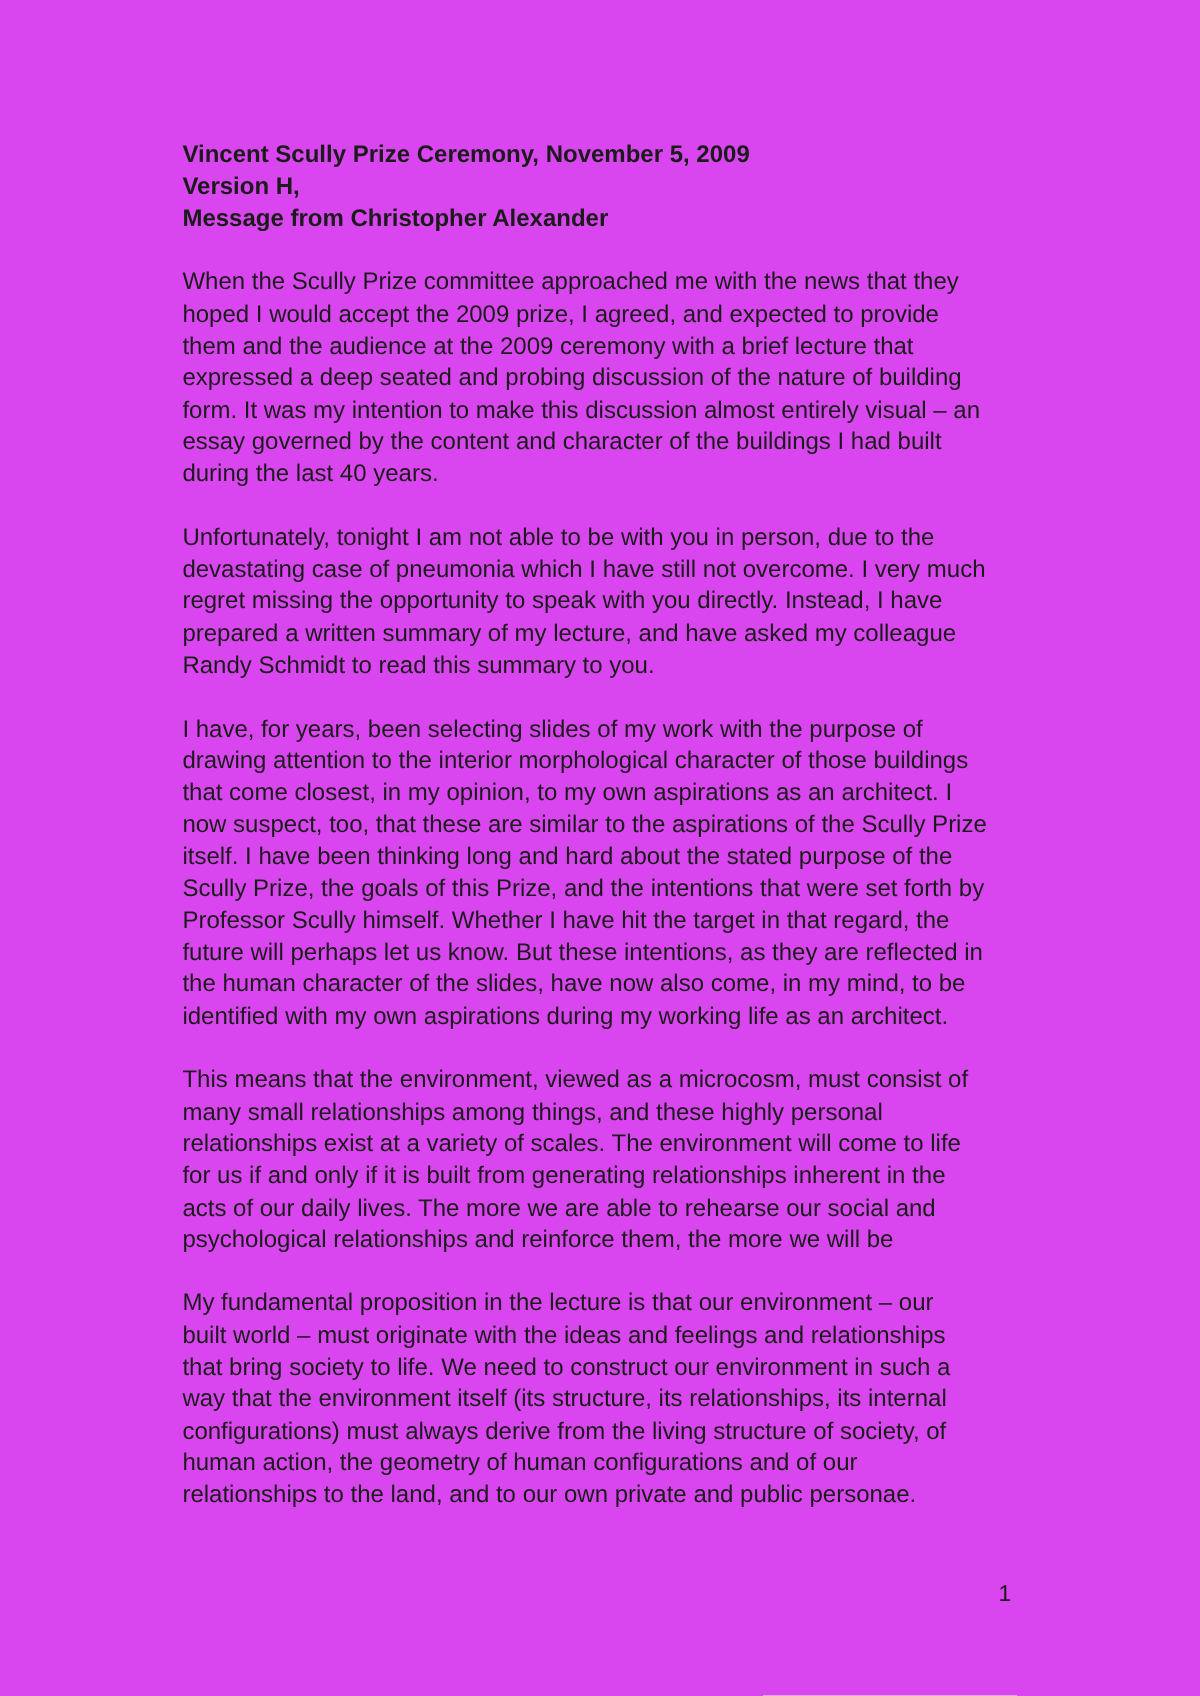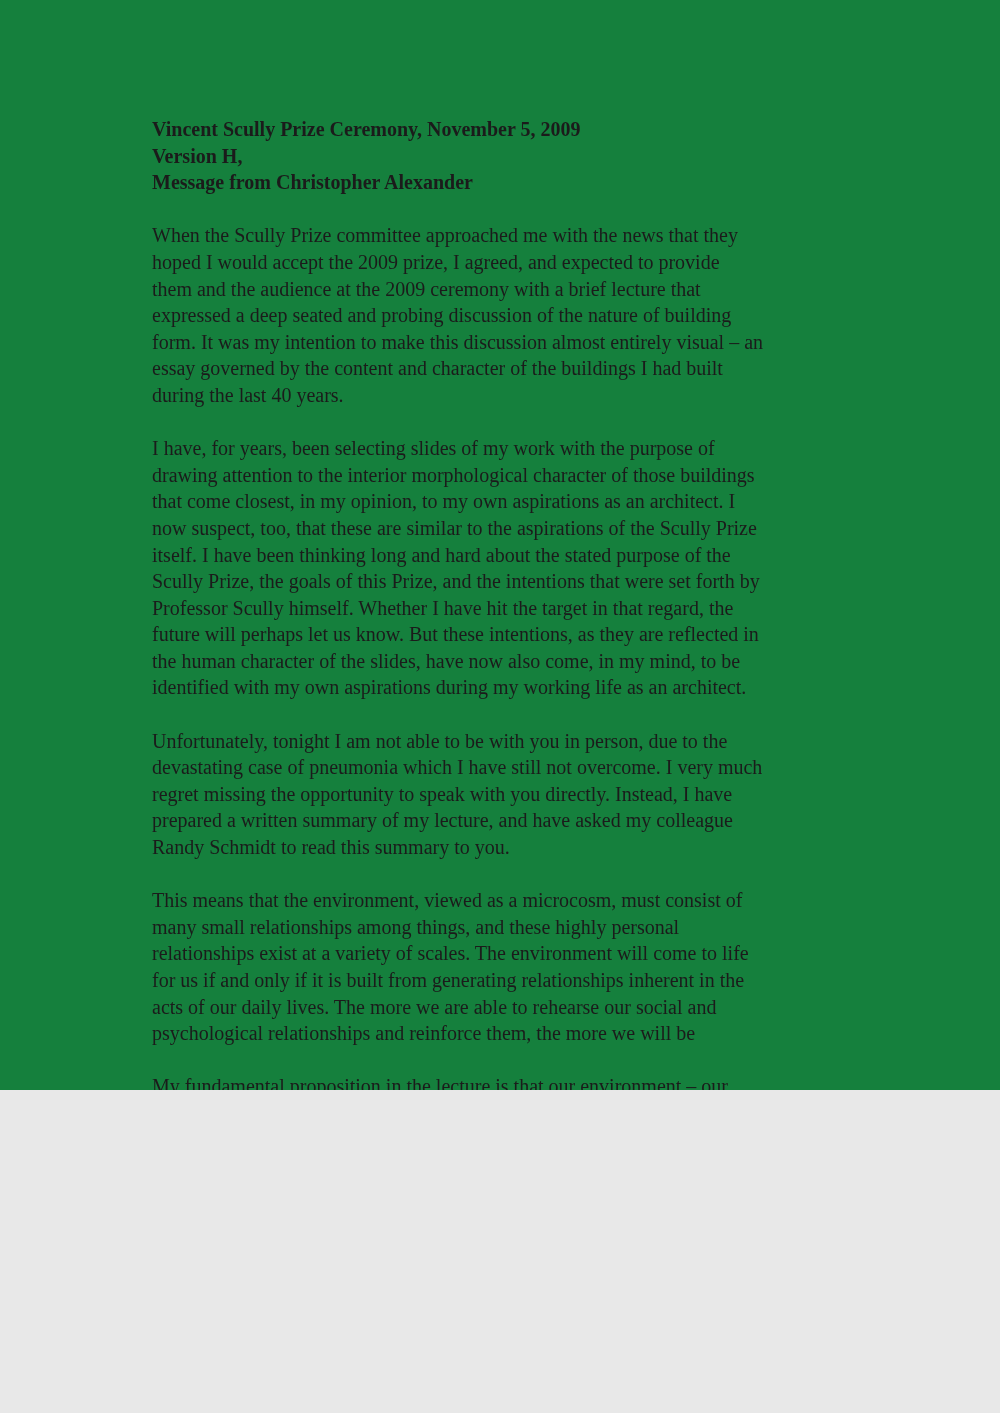--- a/index.html
+++ b/index.html
@@ -3,25 +3,25 @@
 <meta charset="utf-8">
 <style>
   html, body {
     margin: 0;
     padding: 0;
     background: #e8e8e8;
   }
   .page {
     position: relative;
     width: 1000px;
-    height: 1090px;
+    height: 1413px;
     margin: 0 auto;
-    background: #15803d;
+    background: #d946ef;
     overflow: hidden;
-    font-family: Liberation Serif, serif;
+    font-family: Liberation Sans, sans-serif;
     color: #1b1b1b;
   }
   .content {
     position: absolute;
     left: 152px;
     top: 116px;
     width: 706px;
     font-size: 20px;
     line-height: 26.6px;
     -webkit-font-smoothing: antialiased;
@@ -51,35 +51,35 @@
     <div class="doc-heading">Vincent Scully Prize Ceremony, November 5, 2009
 Version H,
 Message from Christopher Alexander</div>
     <p>When the Scully Prize committee approached me with the news that they
 hoped I would accept the 2009 prize, I agreed, and expected to provide
 them and the audience at the 2009 ceremony with a brief lecture that
 expressed a deep seated and probing discussion of the nature of building
 form. It was my intention to make this discussion almost entirely visual – an
 essay governed by the content and character of the buildings I had built
 during the last 40 years.</p>
+    <p>Unfortunately, tonight I am not able to be with you in person, due to the
+devastating case of pneumonia which I have still not overcome. I very much
+regret missing the opportunity to speak with you directly. Instead, I have
+prepared a written summary of my lecture, and have asked my colleague
+Randy Schmidt to read this summary to you.</p>
     <p>I have, for years, been selecting slides of my work with the purpose of
 drawing attention to the interior morphological character of those buildings
 that come closest, in my opinion, to my own aspirations as an architect. I
 now suspect, too, that these are similar to the aspirations of the Scully Prize
 itself. I have been thinking long and hard about the stated purpose of the
 Scully Prize, the goals of this Prize, and the intentions that were set forth by
 Professor Scully himself. Whether I have hit the target in that regard, the
 future will perhaps let us know. But these intentions, as they are reflected in
 the human character of the slides, have now also come, in my mind, to be
 identified with my own aspirations during my working life as an architect.</p>
-    <p>Unfortunately, tonight I am not able to be with you in person, due to the
-devastating case of pneumonia which I have still not overcome. I very much
-regret missing the opportunity to speak with you directly. Instead, I have
-prepared a written summary of my lecture, and have asked my colleague
-Randy Schmidt to read this summary to you.</p>
     <p>This means that the environment, viewed as a microcosm, must consist of
 many small relationships among things, and these highly personal
 relationships exist at a variety of scales. The environment will come to life
 for us if and only if it is built from generating relationships inherent in the
 acts of our daily lives. The more we are able to rehearse our social and
 psychological relationships and reinforce them, the more we will be</p>
     <p>My fundamental proposition in the lecture is that our environment – our
 built world – must originate with the ideas and feelings and relationships
 that bring society to life. We need to construct our environment in such a
 way that the environment itself (its structure, its relationships, its internal

